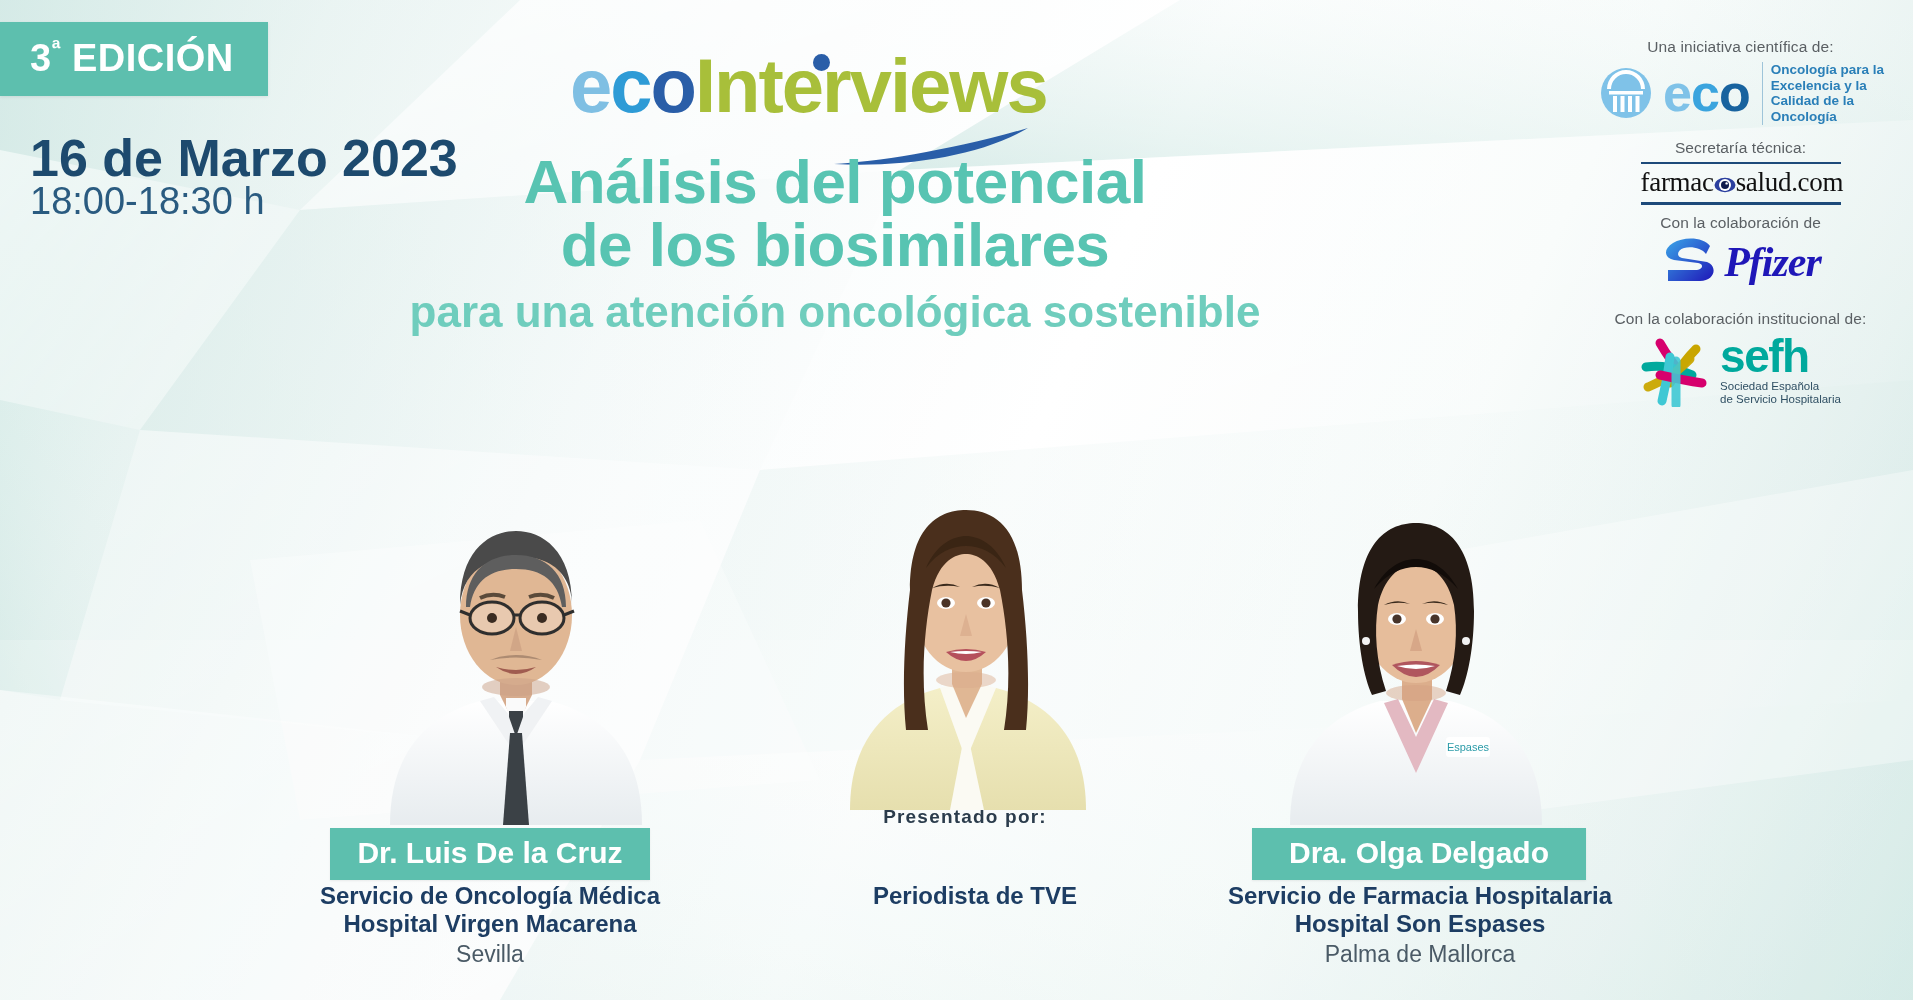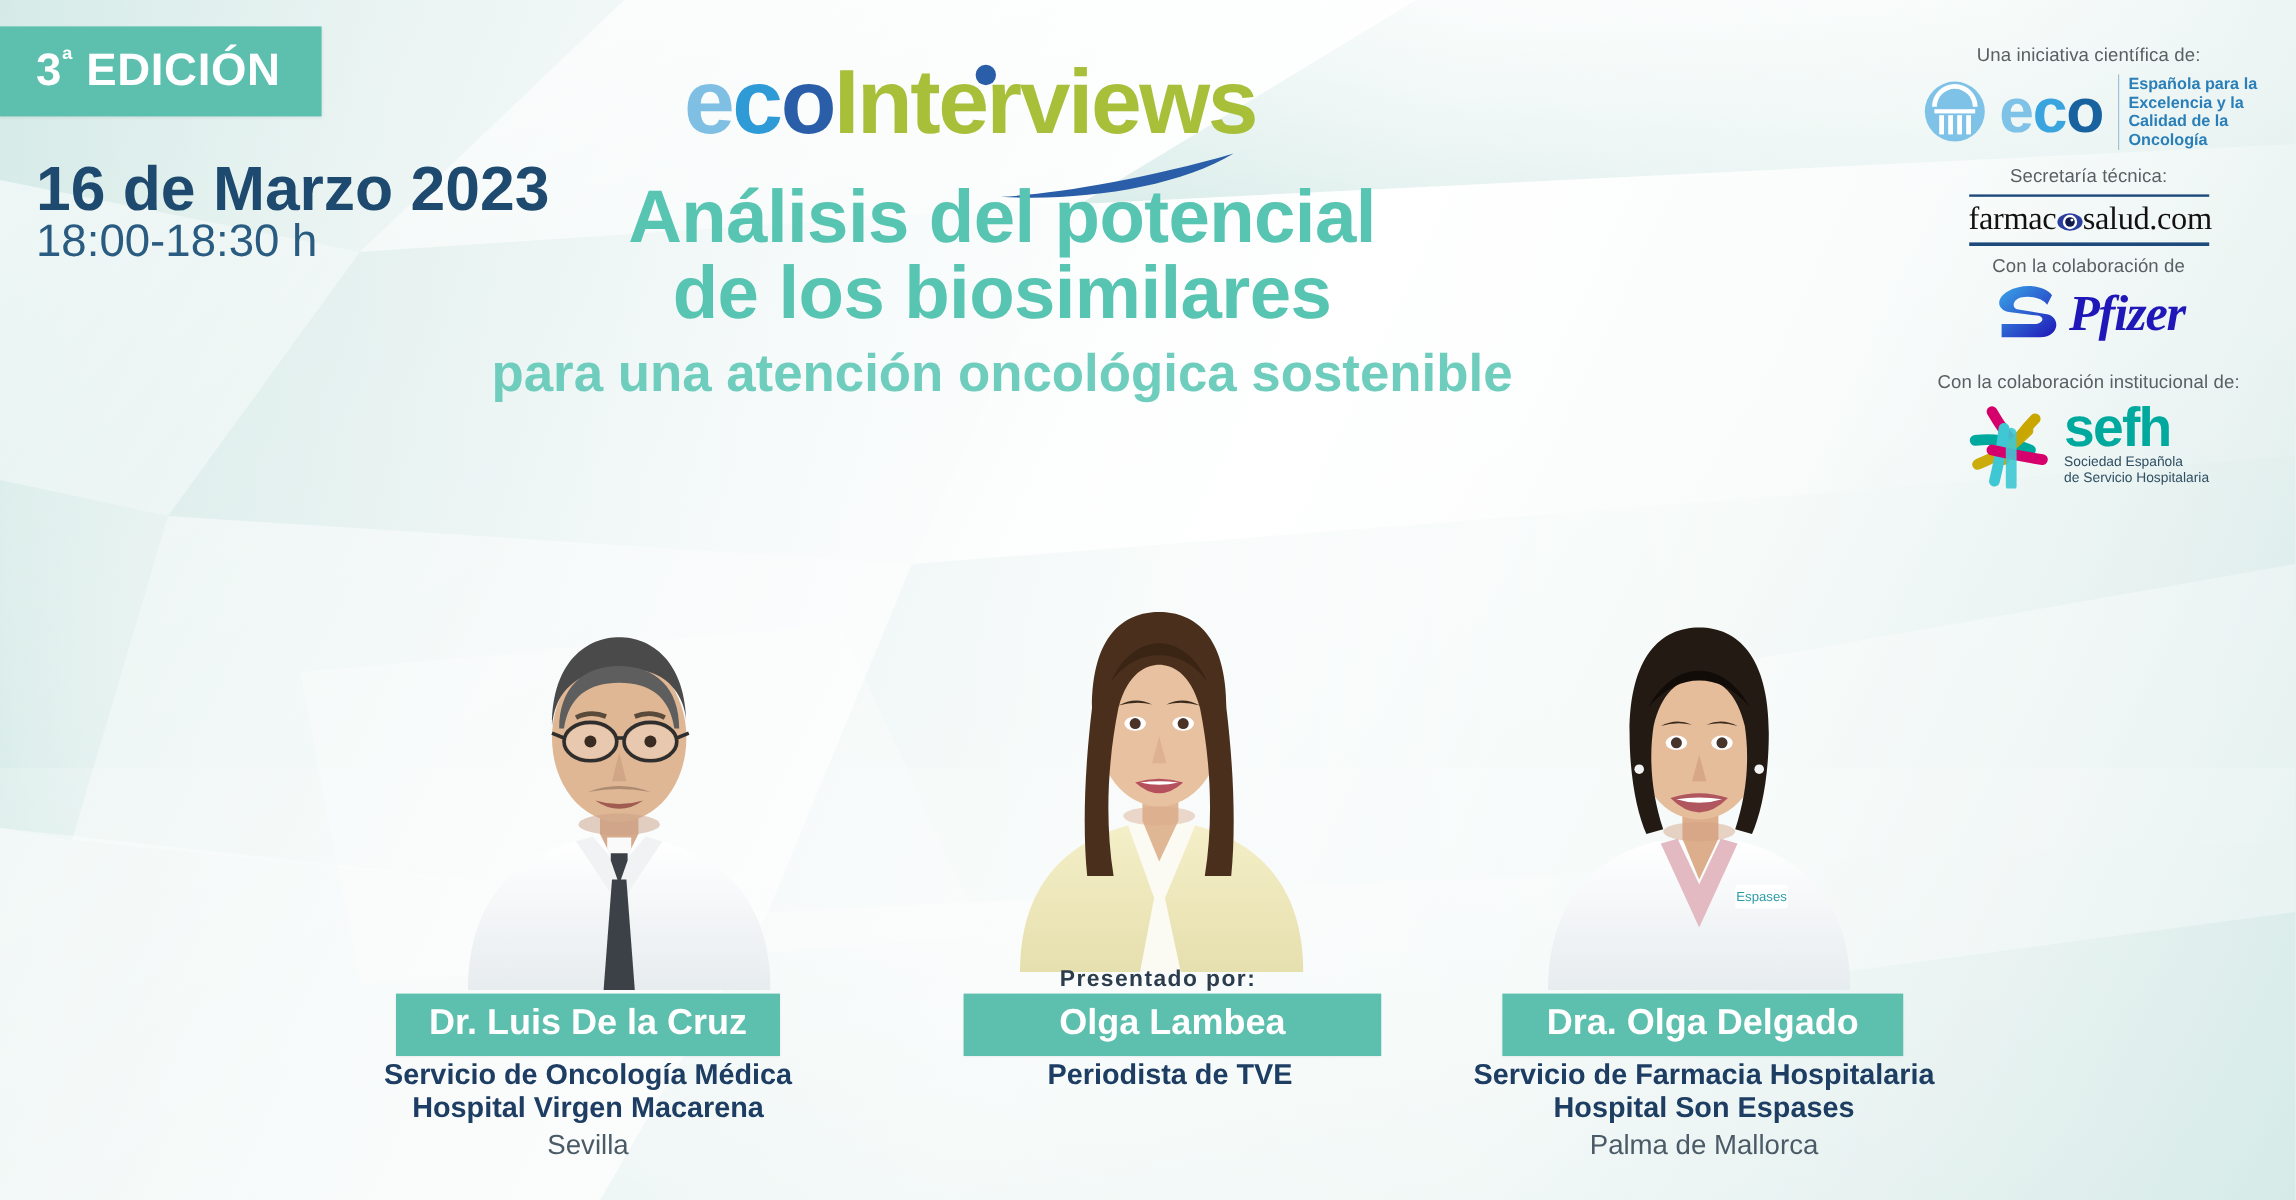--- a/index.html
+++ b/index.html
@@ -89,21 +89,21 @@
 
   
   #pfRow{display:flex;align-items:center;justify-content:center;gap:4px;margin-top:4px;}
   #pfMark{width:60px;height:52px;}
   #pfWord{
     font-family:"Liberation Serif", serif;font-style:italic;font-weight:bold;
     font-size:42px;color:#1f17b8;letter-spacing:-1px;line-height:1;
   }
 
   
-  #sefhRow{display:flex;align-items:flex-start;justify-content:center;gap:6px;margin-top:6px;}
+  #sefhRow{display:flex;align-items:center;justify-content:center;gap:6px;margin-top:6px;}
   #sefhMark{width:74px;height:72px;flex:0 0 auto;}
   #sefhTextCol{text-align:left;}
   #sefhWord{font-size:46px;font-weight:bold;color:#00a99d;line-height:.92;letter-spacing:-1.5px;}
   #sefhSub{color:#2f4f63;font-size:11.5px;line-height:1.18;margin-top:2px;}
 
   
   .photo{position:absolute;bottom:185px;}
   .photo svg{display:block;}
 
   .nameBar{
@@ -188,21 +188,21 @@
           <circle cx="29" cy="26" r="25" fill="#7fc2e8"></circle>
           <path d="M10,22 A19,19 0 0 1 48,22 L44,22 A15,15 0 0 0 14,22 Z" fill="#ffffff"></path>
           <rect x="12" y="24" width="34" height="3.5" fill="#ffffff"></rect>
           <rect x="16" y="29" width="4" height="16" fill="#ffffff"></rect>
           <rect x="23.5" y="29" width="4" height="16" fill="#ffffff"></rect>
           <rect x="31" y="29" width="4" height="16" fill="#ffffff"></rect>
           <rect x="38.5" y="29" width="4" height="16" fill="#ffffff"></rect>
         </svg>
         <div id="ecoWord"><span class="e-e">e</span><span class="e-c">c</span><span class="e-o">o</span></div>
         <div id="ecoTag">
-          <div>Española para la</div>
+          <div>Oncología para la</div>
           <div>Excelencia y la</div>
           <div>Calidad de la</div>
           <div>Oncología</div>
         </div>
       </div>
     </div>
 
     <div class="rail-blk" style="margin-top:14px;">
       <div class="rail-cap">Secretaría técnica:</div>
       <div id="fsBox">
@@ -356,23 +356,20 @@
       <text x="218" y="296" font-size="11" text-anchor="middle" fill="#2b9ba8" font-family="Liberation Sans, sans-serif">Espases</text>
       <ellipse cx="166" cy="238" rx="30" ry="8" fill="#d2a081" opacity=".45"></ellipse>
     </svg>
   </div>
 
   <div id="presLabel" style="left:800px;top:806px;width:330px;">Presentado por:</div>
 
   <div class="nameBar" style="left:330px;top:828px;width:320px;font-size:30px;padding:8px 0 10px;">
     <span>Dr. Luis De la Cruz</span>
   </div>
-  <div class="nameBar" style="left:803px;top:828px;width:348px;font-size:30px;padding:8px 0 10px;">
-    <span>Olga Lambea</span>
-  </div>
   <div class="nameBar" style="left:1252px;top:828px;width:334px;font-size:30px;padding:8px 0 10px;">
     <span>Dra. Olga Delgado</span>
   </div>
 
   <div class="cred" style="left:250px;top:882px;width:480px;font-size:24px;">
     <div>Servicio de Oncología Médica</div>
     <div>Hospital Virgen Macarena</div>
     <div class="city" style="font-size:23px;margin-top:2px;">Sevilla</div>
   </div>
 

